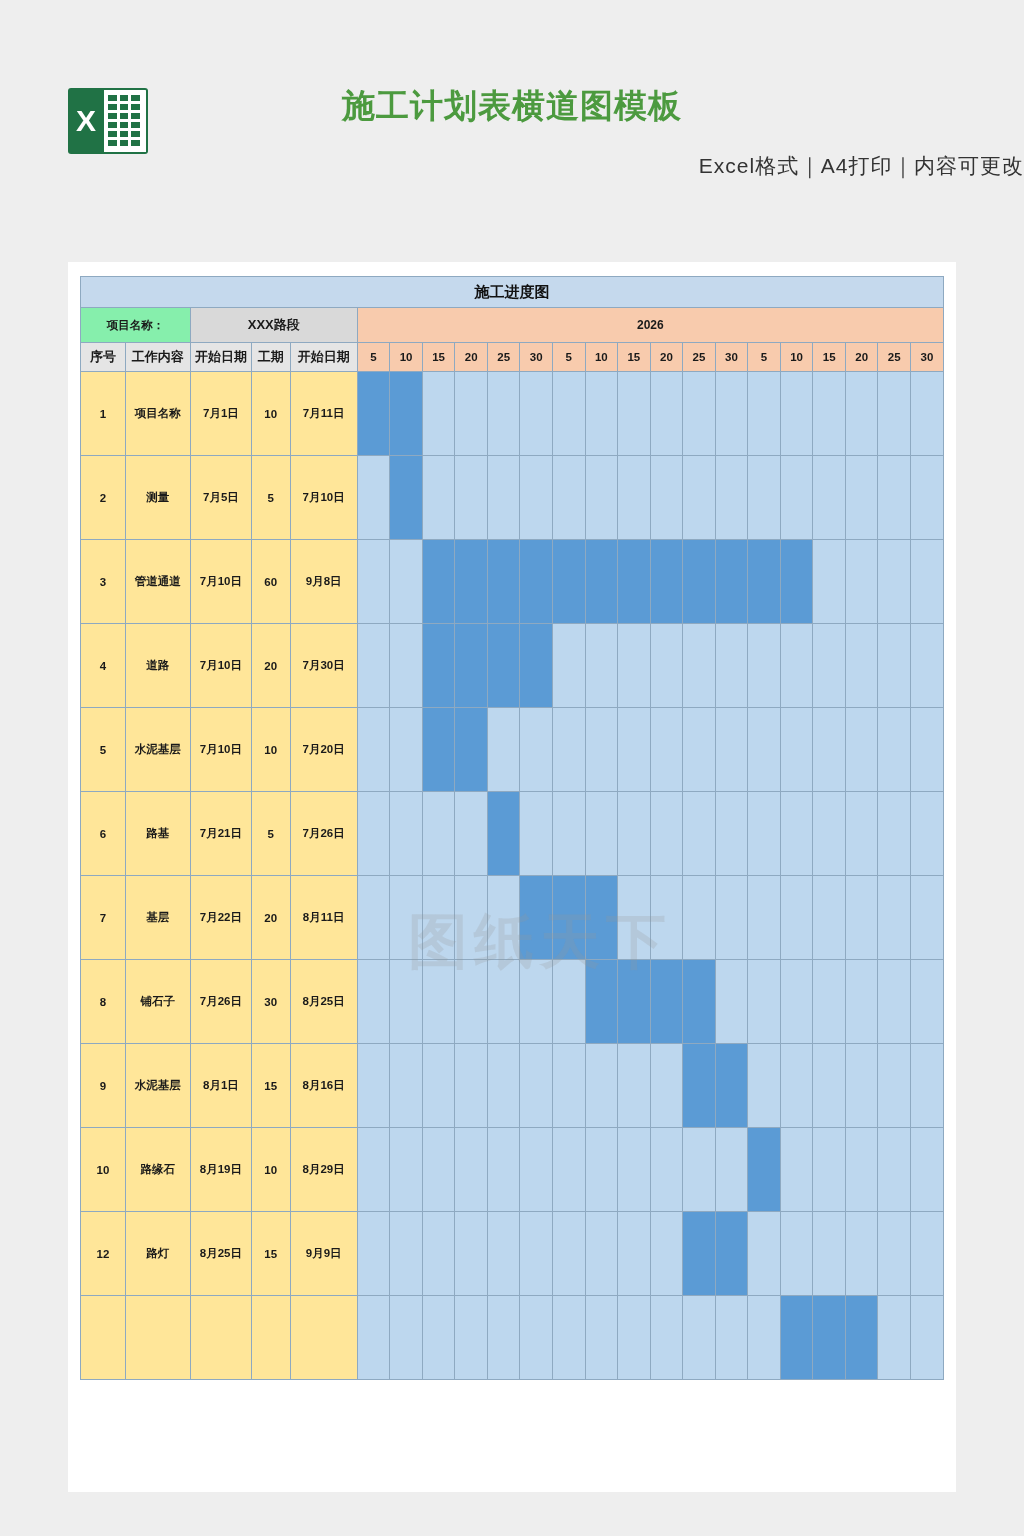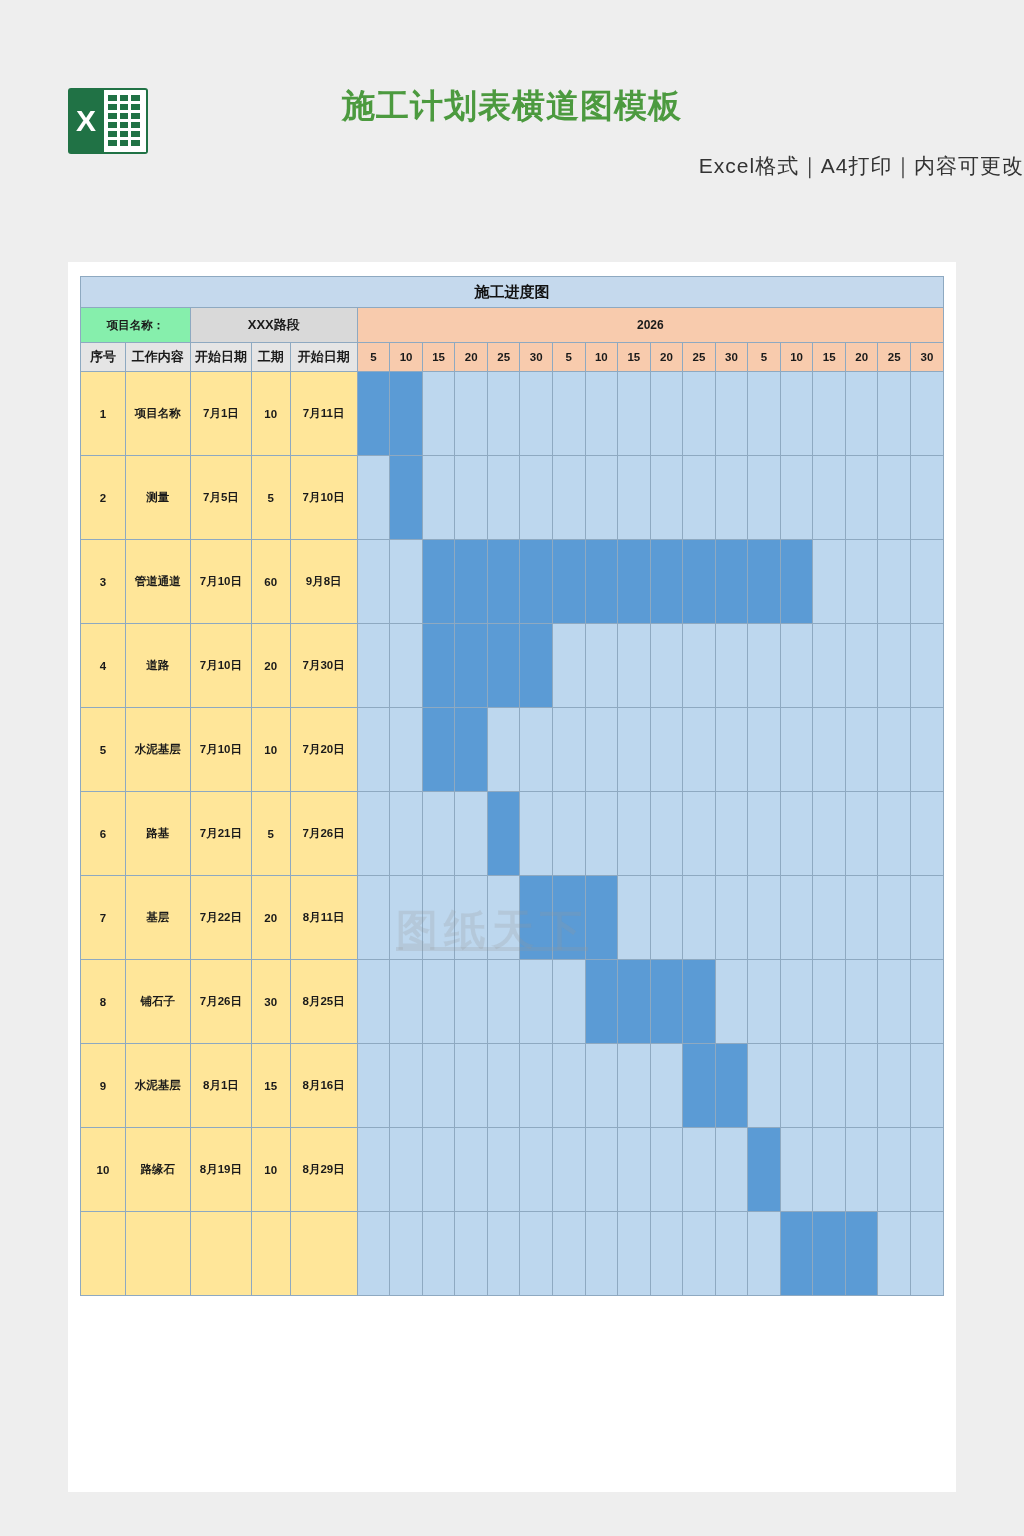--- a/index.html
+++ b/index.html
@@ -148,30 +148,29 @@
   }
   .grid-cell {
     background: #bdd7ee;
     border: 1px dashed #5b86b0;
   }
   .grid-cell.filled {
     background: #5b9bd5;
   }
   .wm {
     position: absolute;
-    left: 328px;
+    left: 340px;
     top: 640px;
-    font-size: 42px;
+    font-size: 60px;
     color: rgba(150,150,150,0.22);
     font-family: "DejaVu Serif", serif;
     font-weight: bold;
     letter-spacing: 6px;
     pointer-events: none;
     user-select: none;
-    text-decoration: underline;
   }
 </style>
 </head>
 <body>
 
 <div id="root">
 
   <div class="header">
     <div class="xl-logo">
       <div class="xl-left">X</div>
@@ -497,20 +496,45 @@
             <td class="grid-cell"></td>
             <td class="grid-cell"></td>
             <td class="grid-cell filled"></td>
             <td class="grid-cell"></td>
             <td class="grid-cell"></td>
             <td class="grid-cell"></td>
             <td class="grid-cell"></td>
             <td class="grid-cell"></td>
           </tr>
           <tr>
+            <td class="row-cell">12</td>
+            <td class="row-cell">路灯</td>
+            <td class="row-cell">8月25日</td>
+            <td class="row-cell">15</td>
+            <td class="row-cell">9月9日</td>
+            <td class="grid-cell"></td>
+            <td class="grid-cell"></td>
+            <td class="grid-cell"></td>
+            <td class="grid-cell"></td>
+            <td class="grid-cell"></td>
+            <td class="grid-cell"></td>
+            <td class="grid-cell"></td>
+            <td class="grid-cell"></td>
+            <td class="grid-cell"></td>
+            <td class="grid-cell"></td>
+            <td class="grid-cell filled"></td>
+            <td class="grid-cell filled"></td>
+            <td class="grid-cell"></td>
+            <td class="grid-cell"></td>
+            <td class="grid-cell"></td>
+            <td class="grid-cell"></td>
+            <td class="grid-cell"></td>
+            <td class="grid-cell"></td>
+          </tr>
+          <tr>
             <td class="row-cell"></td>
             <td class="row-cell"></td>
             <td class="row-cell"></td>
             <td class="row-cell"></td>
             <td class="row-cell"></td>
             <td class="grid-cell"></td>
             <td class="grid-cell"></td>
             <td class="grid-cell"></td>
             <td class="grid-cell"></td>
             <td class="grid-cell"></td>

